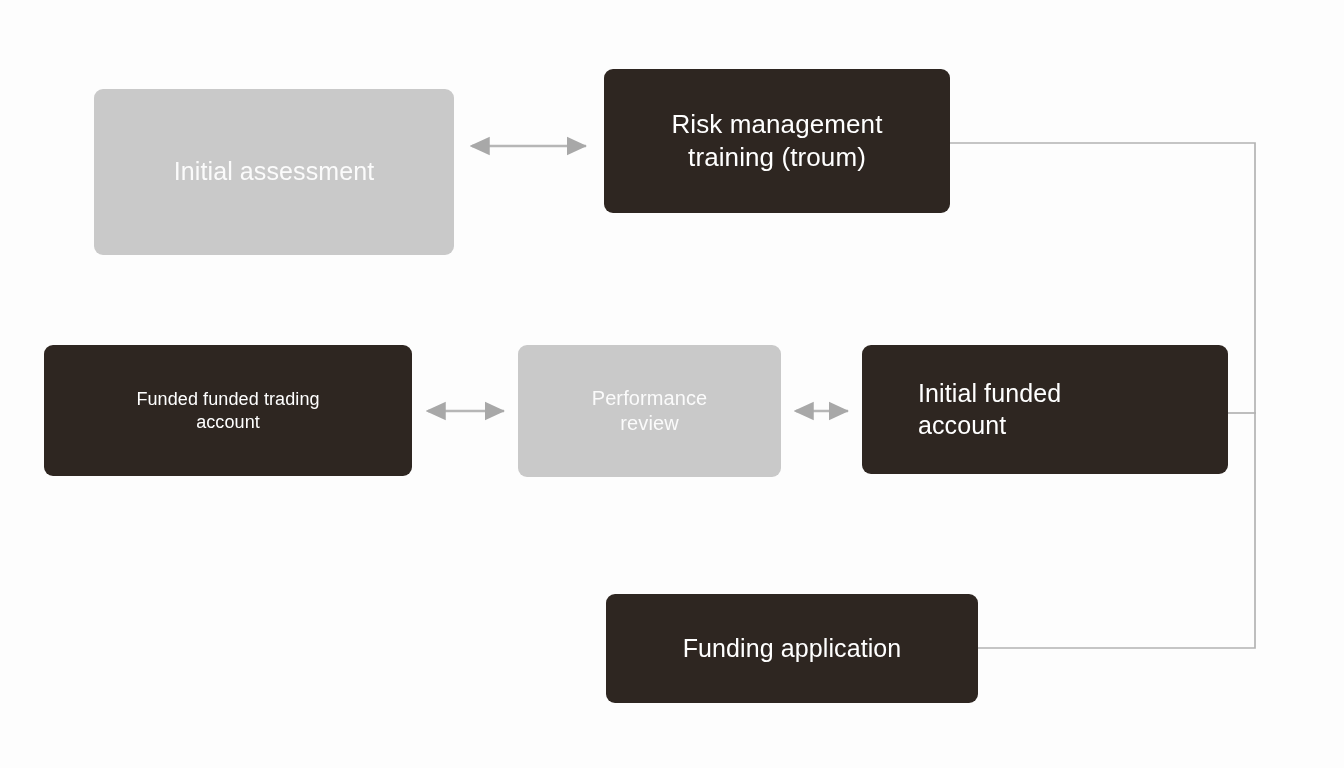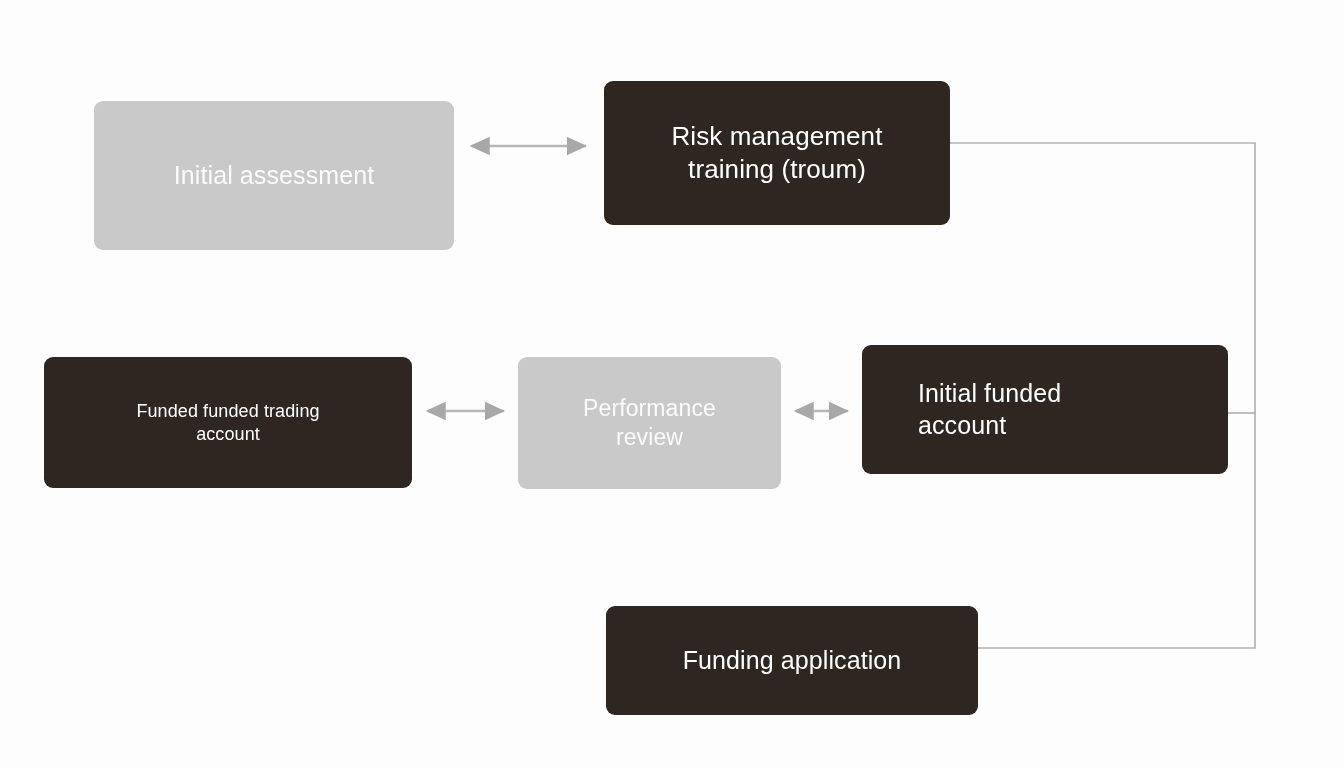--- a/index.html
+++ b/index.html
@@ -42,48 +42,47 @@
   .node.dark {
     background: #2e2621;
   }
   .node.light {
     background: #c9c9c9;
     color: #fbfbfb;
   }
   .node.center {
     justify-content: center;
     text-align: center;
-    margin-top: 12px;
   }
   .node.left {
     justify-content: flex-start;
     text-align: left;
   }
   .node-label {
     display: block;
     width: 100%;
   }
 
   
   #node-initial-assessment {
-    left: 94px;  top: 89px;  width: 360px; height: 149px;
+    left: 94px;  top: 89px;  width: 360px; height: 166px;
     font-size: 25px;
     border-radius: 9px;
   }
   #node-risk-management-training {
     left: 604px; top: 69px;  width: 346px; height: 144px;
     font-size: 26px;
   }
   #node-funded-trading-account {
     left: 44px;  top: 345px; width: 368px; height: 131px;
     font-size: 18px;
   }
   #node-performance-review {
     left: 518px; top: 345px; width: 263px; height: 132px;
-    font-size: 23px;
+    font-size: 20px;
   }
   #node-approved-funded-account {
     left: 862px; top: 345px; width: 366px; height: 129px;
     font-size: 25px;
     padding-left: 56px;
     padding-right: 16px;
   }
   #node-funding-application {
     left: 606px; top: 594px; width: 372px; height: 109px;
     font-size: 25px;

